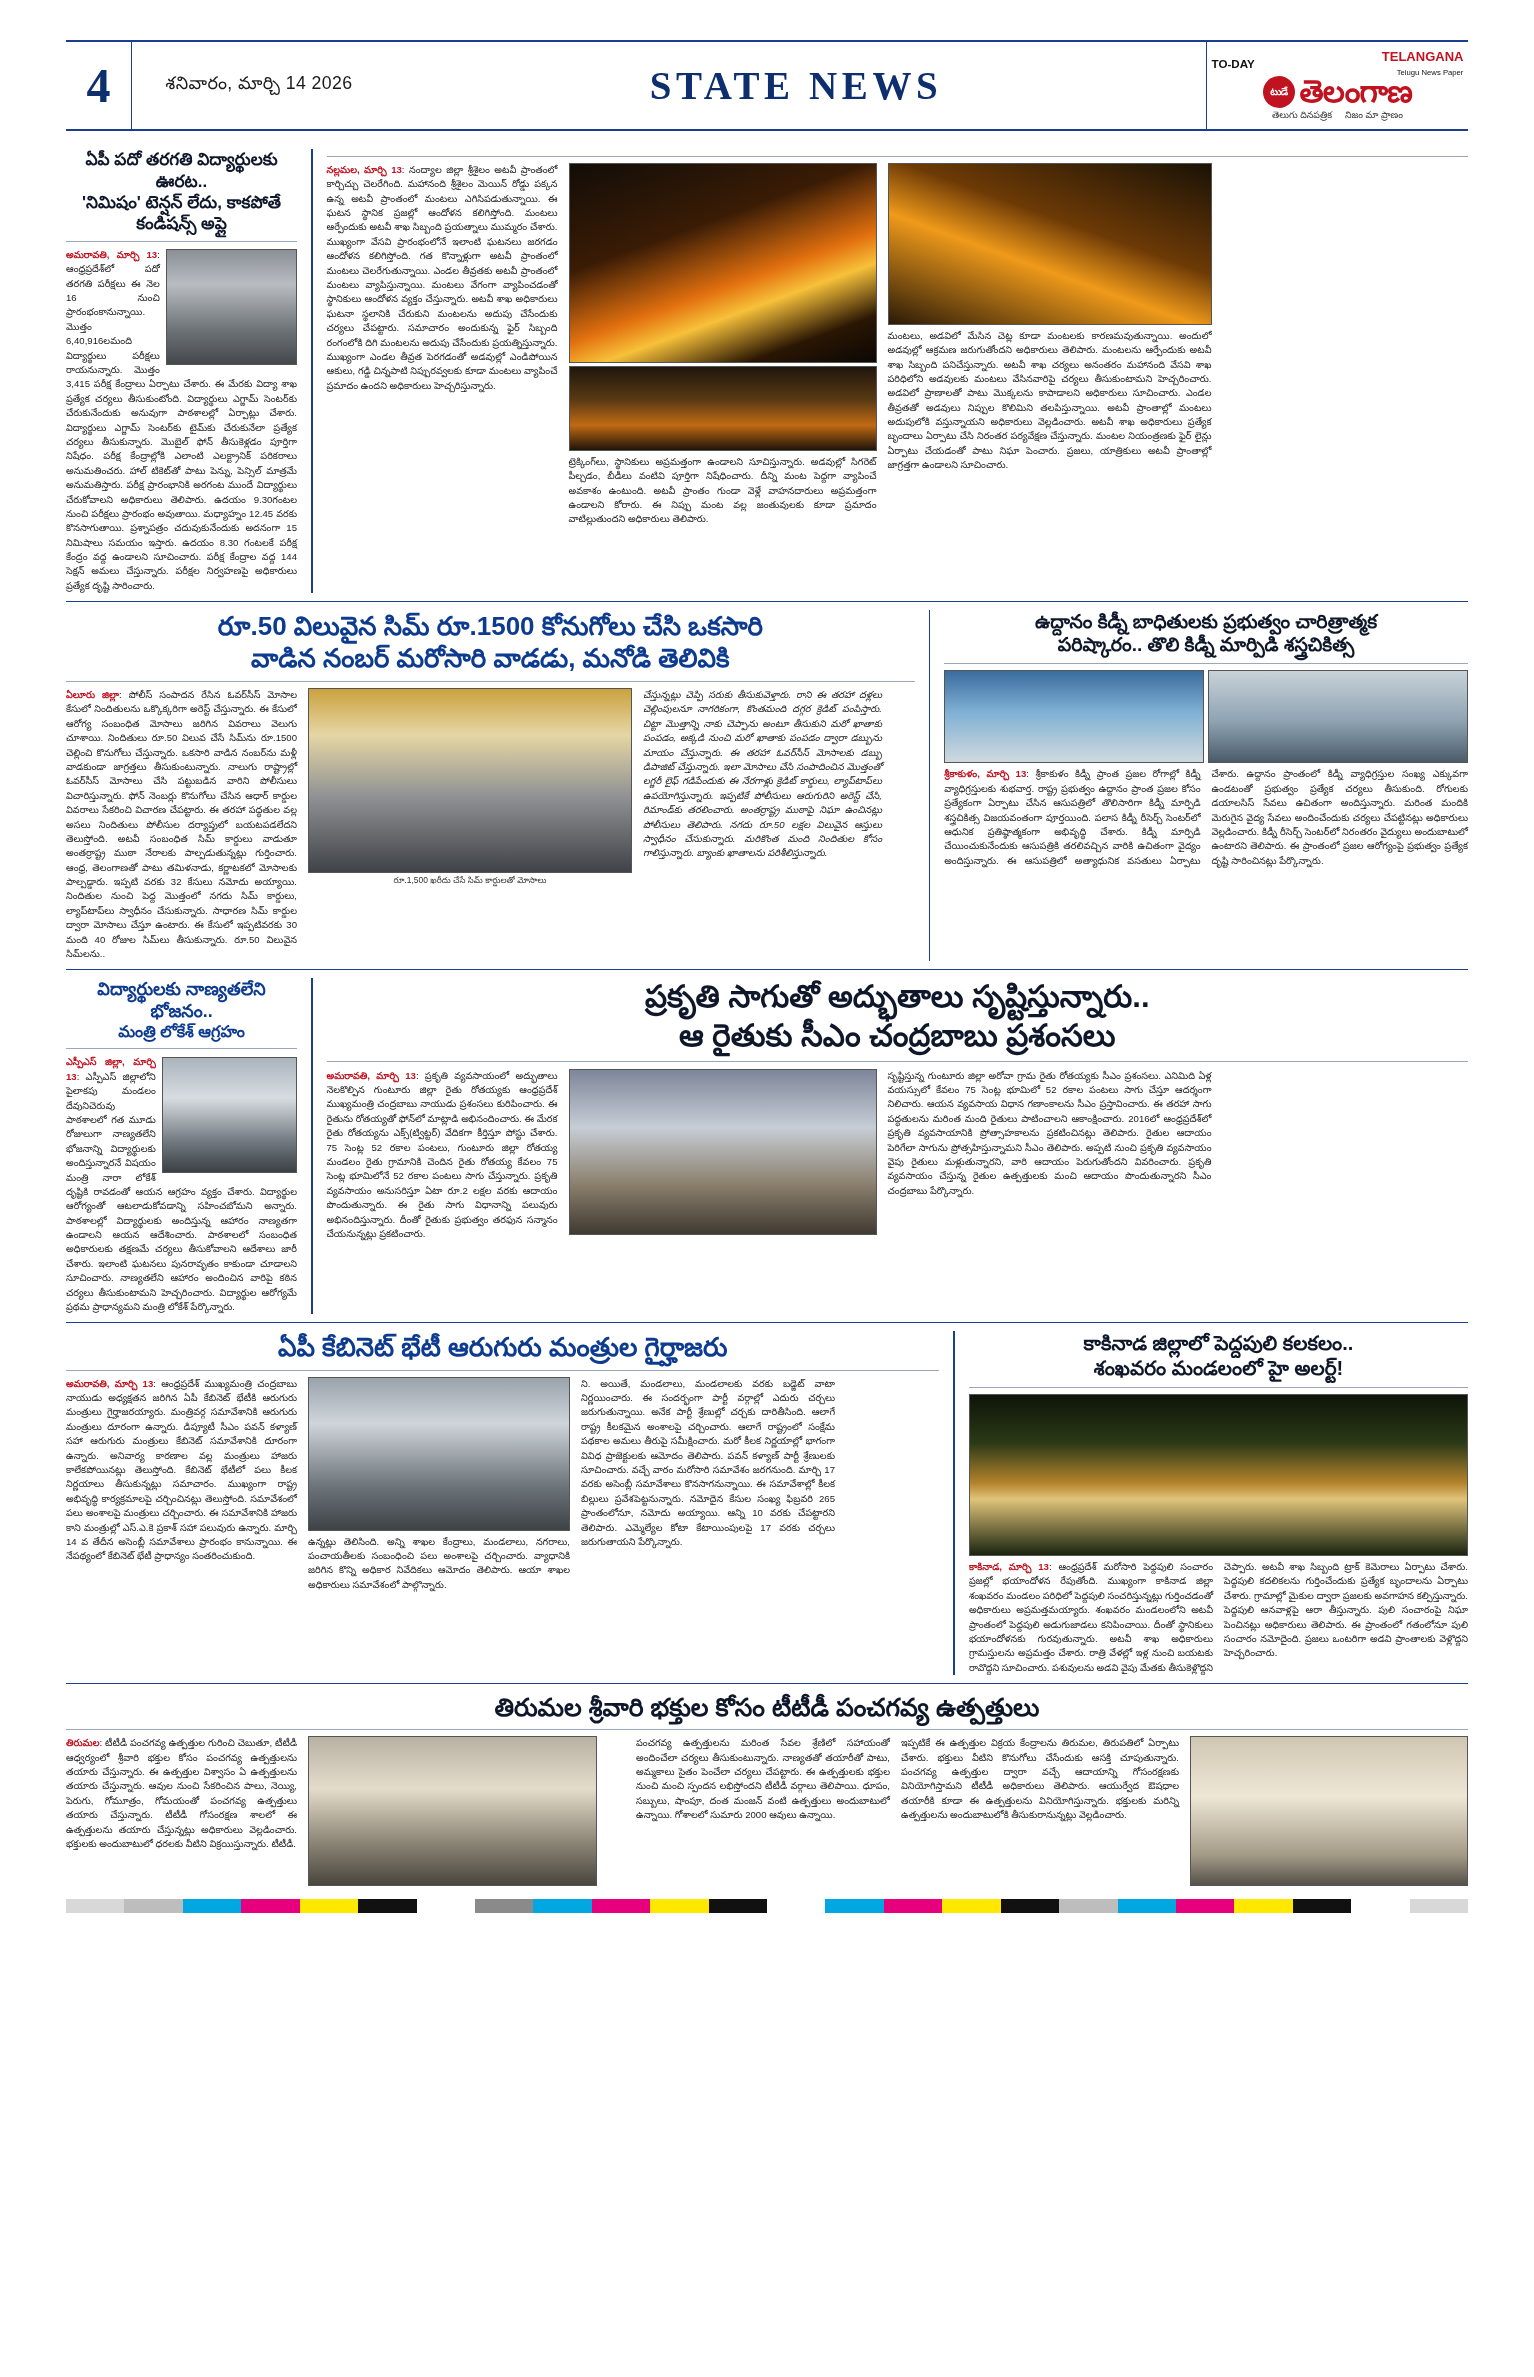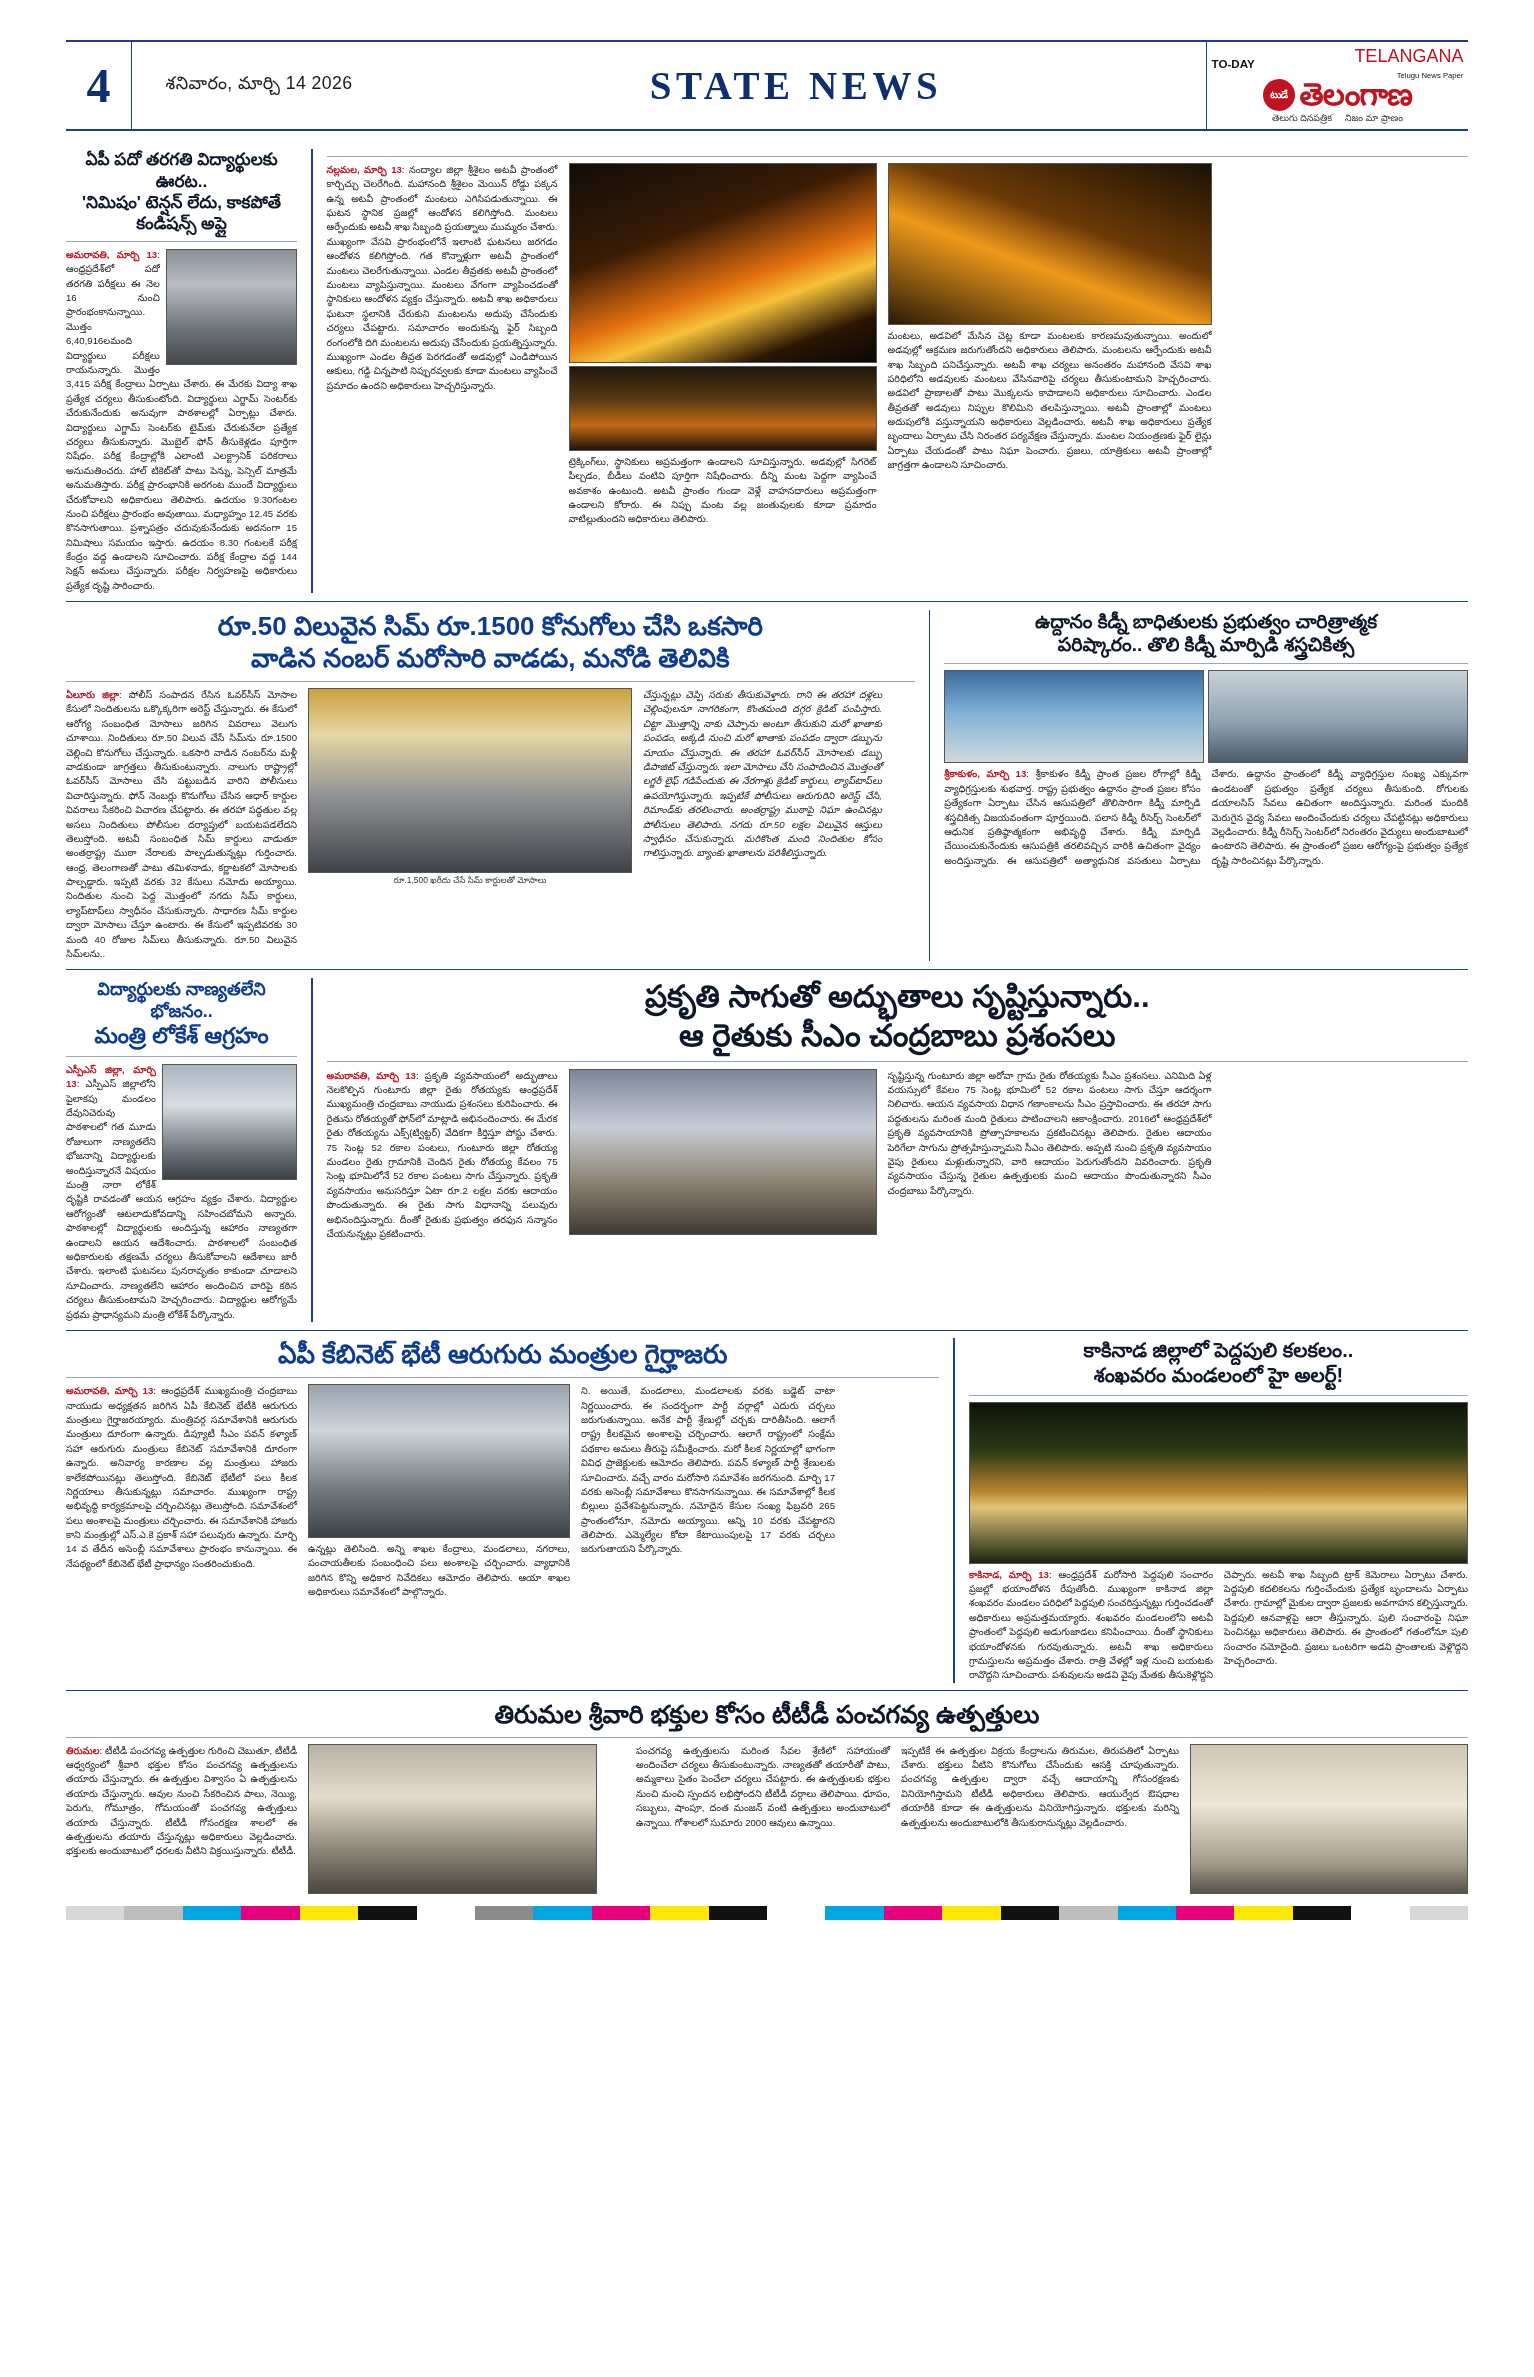--- a/index.html
+++ b/index.html
@@ -70,21 +70,21 @@
   .logo-top {
     display:flex;
     width:100%;
     justify-content:space-between;
     align-items:center;
     font-size:11.6px;
     font-weight:bold;
     color:#111;
   }
   .logo-top .right { text-align:right; }
-  .logo-top .right .en { color:#c1121f; font-size:18px; font-weight:normal;}
+  .logo-top .right .en { color:#c1121f; font-size:13px; font-weight:bold;}
   .logo-top .right .sub { color:#111; font-size:7.7px; font-weight:normal;}
   .logo-main {
     font-size:31px;
     font-weight:bold;
     color:#c1121f;
     line-height:1.05;
     letter-spacing:-0.8px;
     margin-top:-1.5px;
     display:flex;
     align-items:center;
@@ -267,21 +267,21 @@
           <span class="dateline">శ్రీకాకుళం, మార్చి 13</span><span>: శ్రీకాకుళం కిడ్నీ ప్రాంత ప్రజల రోగాల్లో కిడ్నీ వ్యాధిగ్రస్తులకు శుభవార్త. రాష్ట్ర ప్రభుత్వం ఉద్దానం ప్రాంత ప్రజల కోసం ప్రత్యేకంగా ఏర్పాటు చేసిన ఆసుపత్రిలో తొలిసారిగా కిడ్నీ మార్పిడి శస్త్రచికిత్స విజయవంతంగా పూర్తయింది. పలాస కిడ్నీ రీసెర్చ్ సెంటర్‌లో ఆధునిక ప్రతిష్ఠాత్మకంగా అభివృద్ధి చేశారు. కిడ్నీ మార్పిడి చేయించుకునేందుకు ఆసుపత్రికి తరలివచ్చిన వారికి ఉచితంగా వైద్యం అందిస్తున్నారు. ఈ ఆసుపత్రిలో అత్యాధునిక వసతులు ఏర్పాటు చేశారు. ఉద్దానం ప్రాంతంలో కిడ్నీ వ్యాధిగ్రస్తుల సంఖ్య ఎక్కువగా ఉండటంతో ప్రభుత్వం ప్రత్యేక చర్యలు తీసుకుంది. రోగులకు డయాలసిస్ సేవలు ఉచితంగా అందిస్తున్నారు. మరింత మందికి మెరుగైన వైద్య సేవలు అందించేందుకు చర్యలు చేపట్టినట్లు అధికారులు వెల్లడించారు. కిడ్నీ రీసెర్చ్ సెంటర్‌లో నిరంతరం వైద్యులు అందుబాటులో ఉంటారని తెలిపారు. ఈ ప్రాంతంలో ప్రజల ఆరోగ్యంపై ప్రభుత్వం ప్రత్యేక దృష్టి సారించినట్లు పేర్కొన్నారు.</span>
         </div>
       </div>
     </div>
 
     <div class="rule"></div>
 
     <div class="two-up">
       <div style="width:231px;">
         <div class="hl-blue" style="font-size:17.7px;">విద్యార్థులకు నాణ్యతలేని భోజనం..</div>
-        <div class="hl-blue" style="font-size:22px;">మంత్రి లోకేశ్ ఆగ్రహం</div>
+        <div class="hl-blue" style="font-size:16px;">మంత్రి లోకేశ్ ఆగ్రహం</div>
         <div class="thin-rule"></div>
         <div class="photo ph-minister" style="height:116px;width:135px;float:right;margin:1.5px 0 3.1px 6.2px;"></div>
         <div class="body-text">
           <span class="dateline">ఎస్పీఎస్ జిల్లా, మార్చి 13</span><span>: ఎస్పీఎస్ జిల్లాలోని పైలాకపు మండలం దేవునిచెరువు పాఠశాలలో గత మూడు రోజులుగా నాణ్యతలేని భోజనాన్ని విద్యార్థులకు అందిస్తున్నారనే విషయం మంత్రి నారా లోకేశ్ దృష్టికి రావడంతో ఆయన ఆగ్రహం వ్యక్తం చేశారు. విద్యార్థుల ఆరోగ్యంతో ఆటలాడుకోవడాన్ని సహించబోమని అన్నారు. పాఠశాలల్లో విద్యార్థులకు అందిస్తున్న ఆహారం నాణ్యతగా ఉండాలని ఆయన ఆదేశించారు. పాఠశాలలో సంబంధిత అధికారులకు తక్షణమే చర్యలు తీసుకోవాలని ఆదేశాలు జారీ చేశారు. ఇలాంటి ఘటనలు పునరావృతం కాకుండా చూడాలని సూచించారు. నాణ్యతలేని ఆహారం అందించిన వారిపై కఠిన చర్యలు తీసుకుంటామని హెచ్చరించారు. విద్యార్థుల ఆరోగ్యమే ప్రథమ ప్రాధాన్యమని మంత్రి లోకేశ్ పేర్కొన్నారు.</span>
         </div>
       </div>
 
       <div class="divider-v"></div>
 
       <div style="flex:1;">

